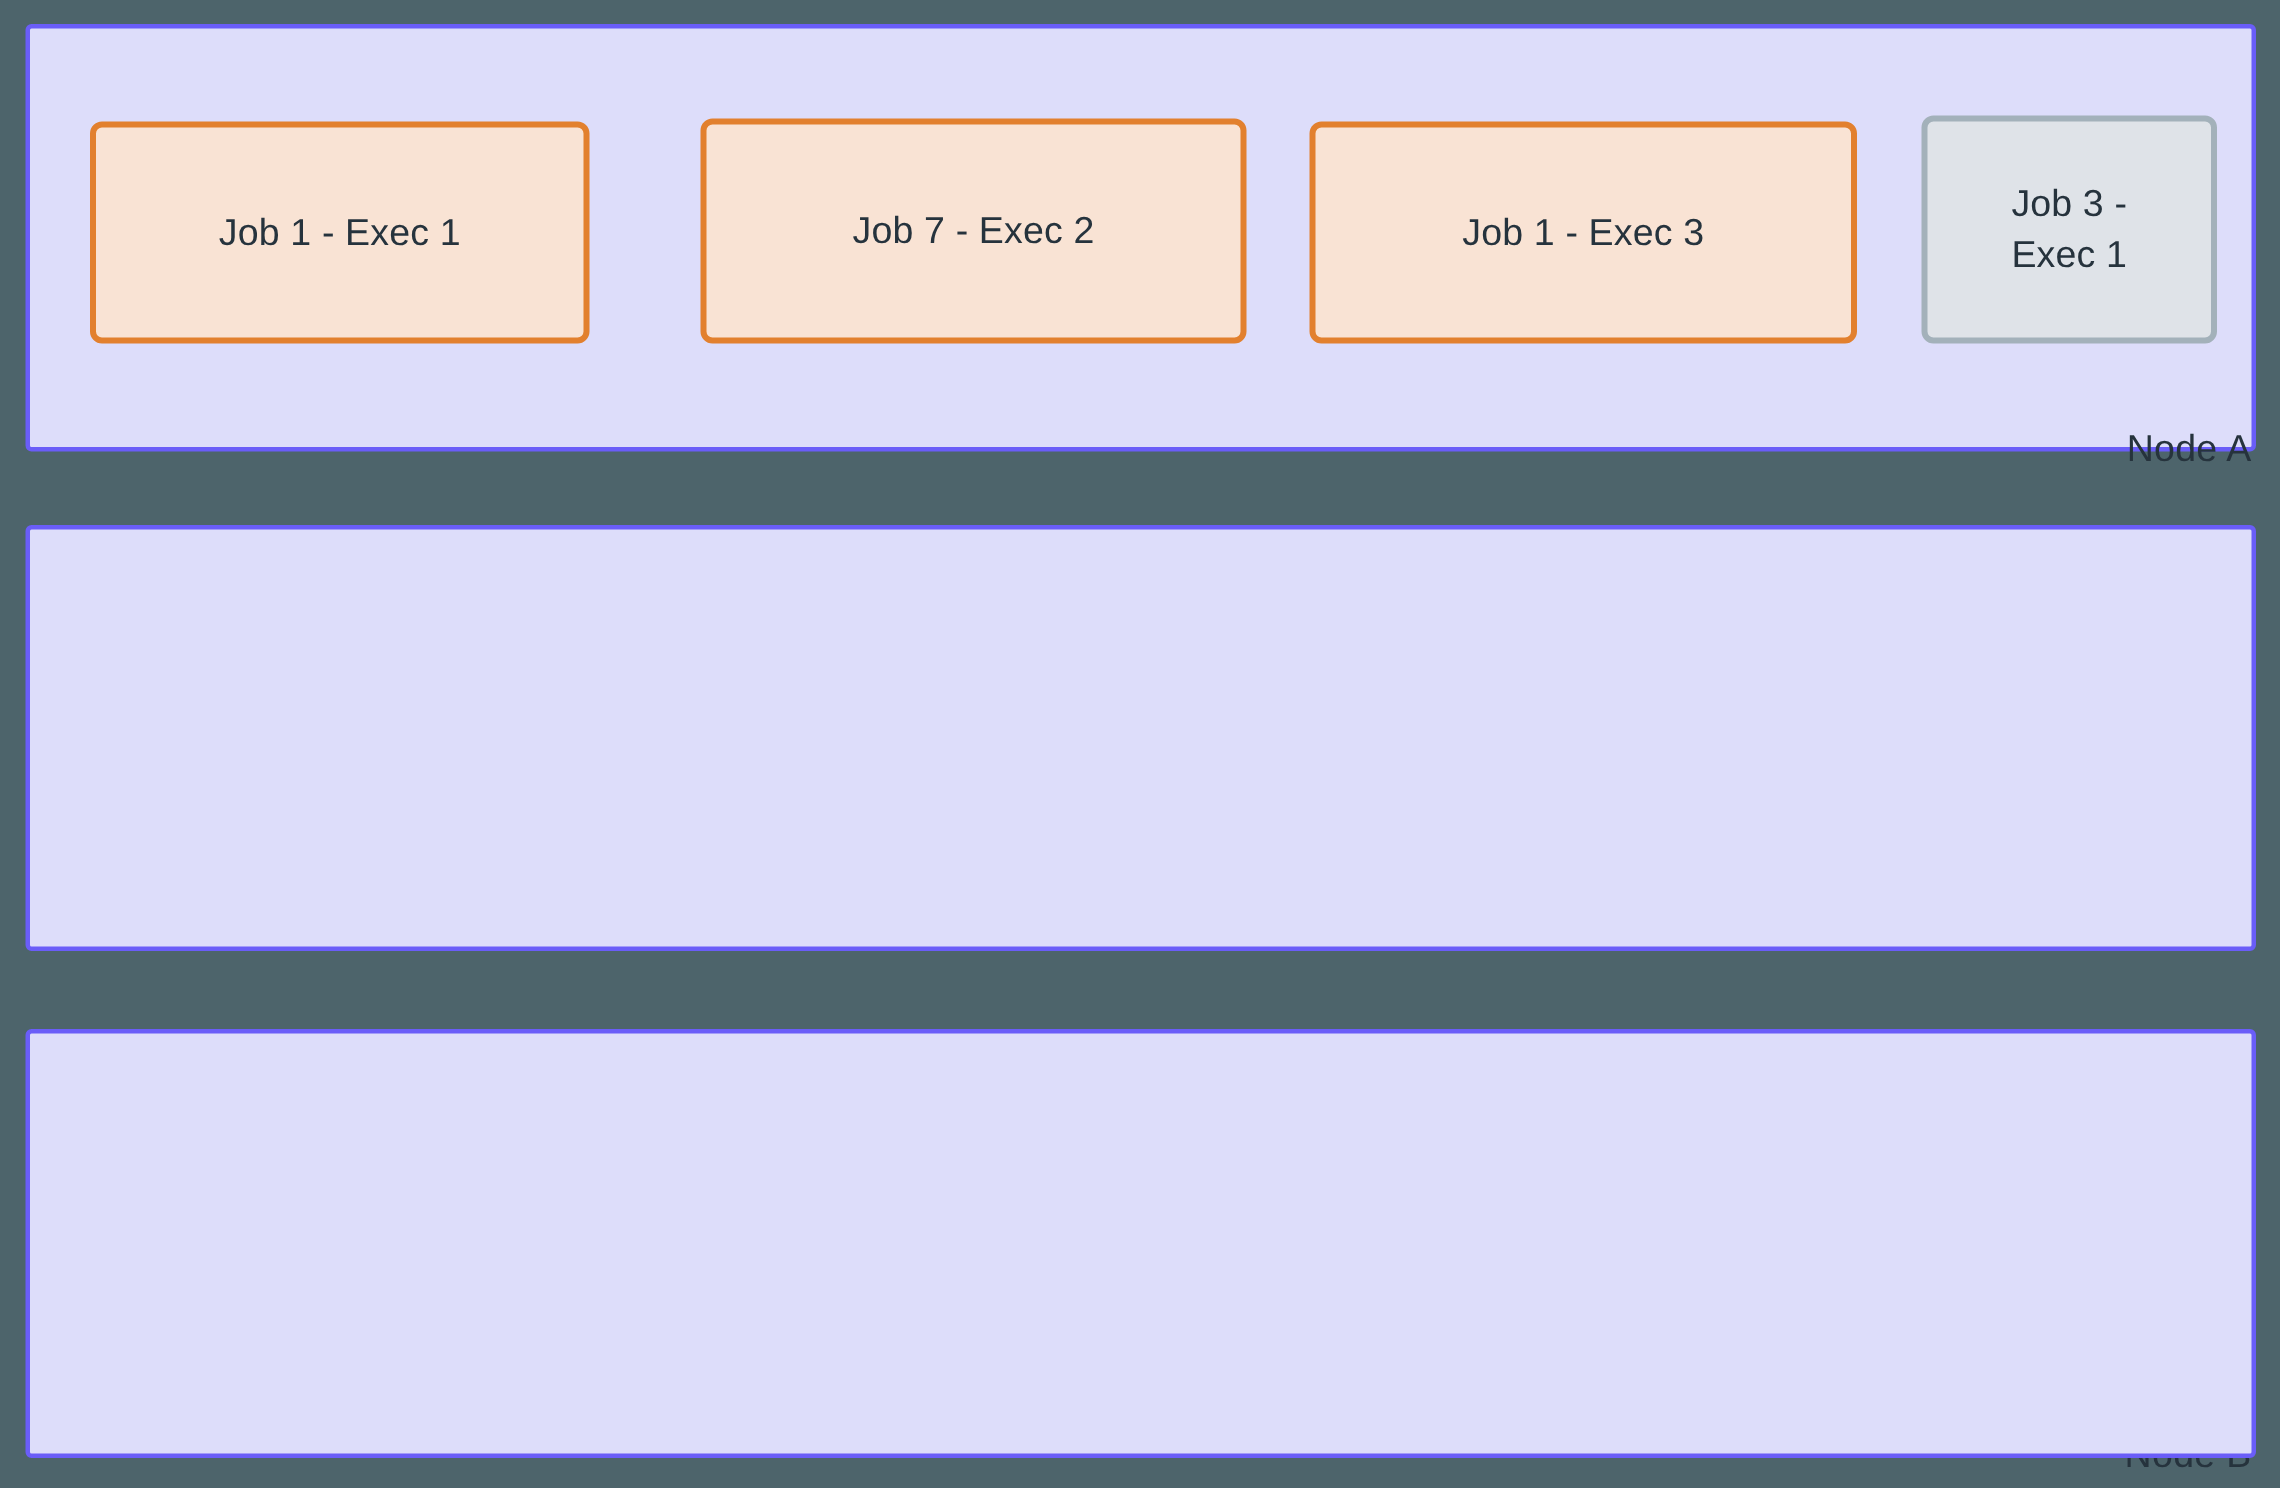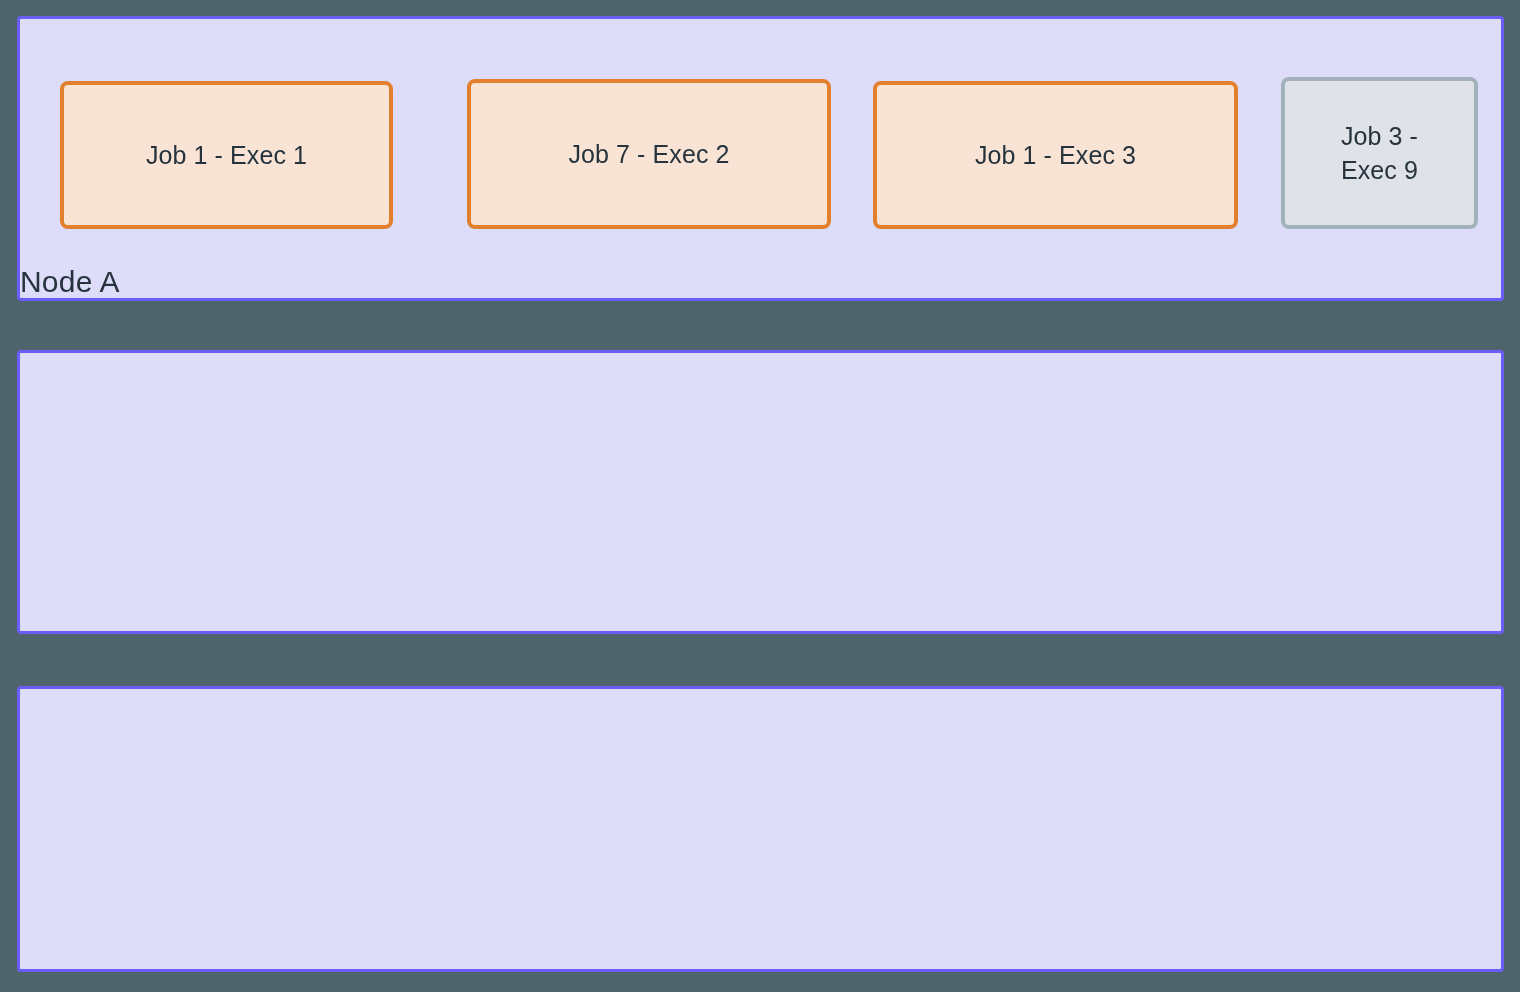--- a/index.html
+++ b/index.html
@@ -23,25 +23,26 @@
     position: absolute;
     background: #ddddfa;
     border: 3px solid #6a5df8;
     border-radius: 4px;
     box-sizing: border-box;
   }
   .node-label {
     position: absolute;
     left: 0;
     right: 0;
-    text-align: left;
-    font-size: 30px;
+    text-align: right;
+    font-size: 25px;
     color: #26333d;
     letter-spacing: 0.2px;
     white-space: pre;
+    margin-top: 20px;
   }
   .task {
     position: absolute;
     box-sizing: border-box;
     border-radius: 8px;
     display: flex;
     align-items: center;
     justify-content: center;
     text-align: center;
     font-size: 25px;
@@ -80,21 +81,21 @@
 </head>
 <body>
 
 <div id="canvas">
 
   <div class="node" id="node-a">
     <div class="task orange" id="a-t0">Job 1 - Exec 1</div>
     <div class="task orange" id="a-t1">Job 7 - Exec 2</div>
     <div class="task orange" id="a-t2">Job 1 - Exec 3</div>
     <div class="task grey" id="a-t3">Job  3 -
-Exec 9</div>
+Exec 1</div>
     <div class="node-label">Node A</div>
   </div>
 
   <div class="node" id="node-b">
     <div class="task orange" id="b-t0">Job 1 - Exec 4</div>
     <div class="task grey" id="b-t1">Job 3 -
 Exec 2</div>
     <div class="task grey" id="b-t2">Job  3 -
 Exec 3</div>
     <div class="node-label">Node B</div>

